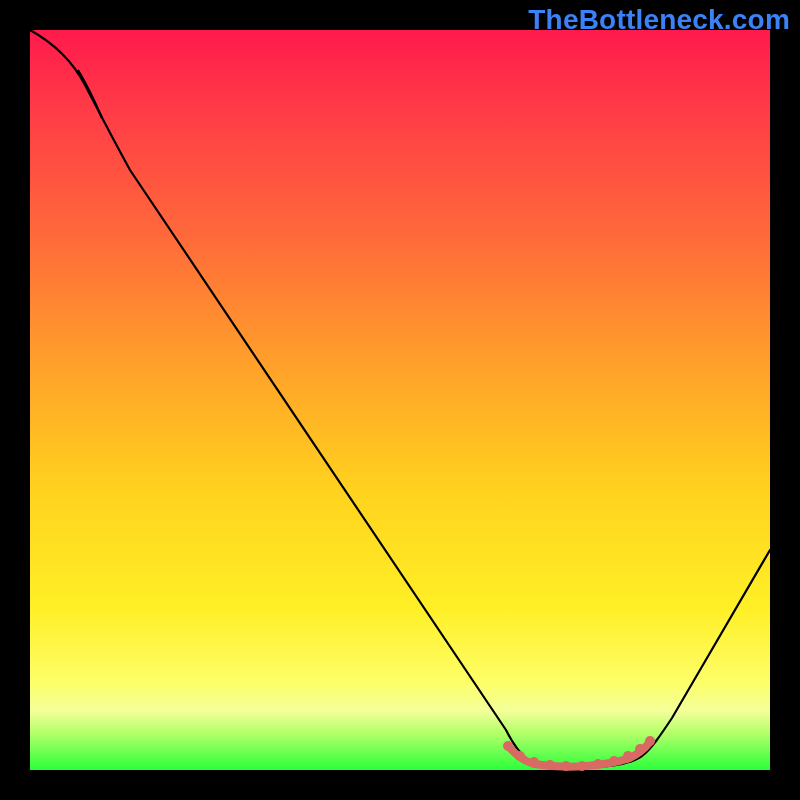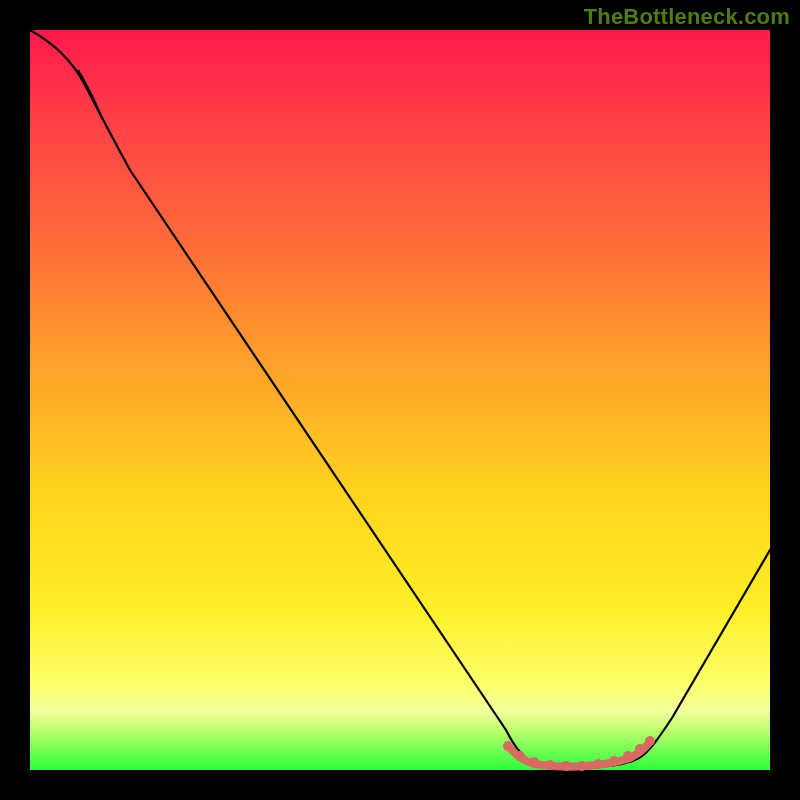--- a/index.html
+++ b/index.html
@@ -8,23 +8,23 @@
     position: relative;
     width: 800px;
     height: 800px;
     background: #000;
   }
   .attribution {
     position: absolute;
     top: 4px;
     right: 10px;
     font-family: Arial, Helvetica, sans-serif;
-    font-size: 22px;
+    font-size: 28px;
     font-weight: bold;
-    color: #4d7c0f;
+    color: #3b82f6;
     letter-spacing: 0.2px;
     z-index: 5;
   }
   .plot-area {
     position: absolute;
     
     left: 30px;
     top: 30px;
     width: 740px;
     height: 740px;

